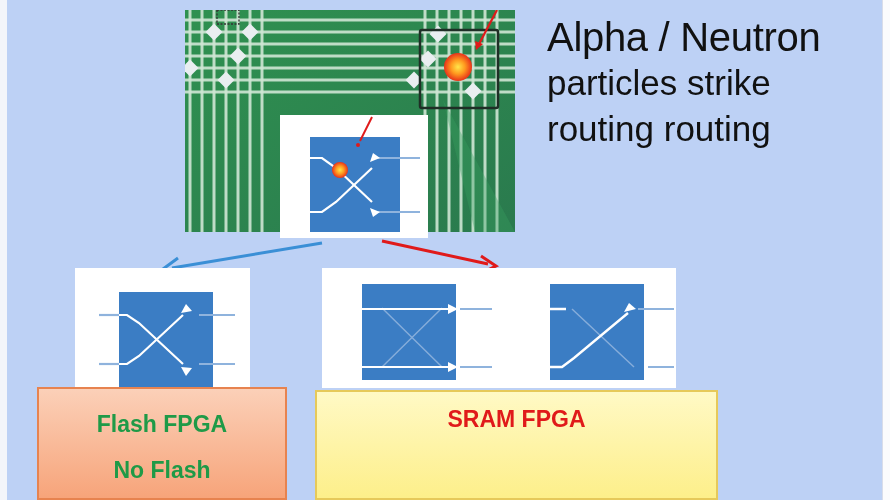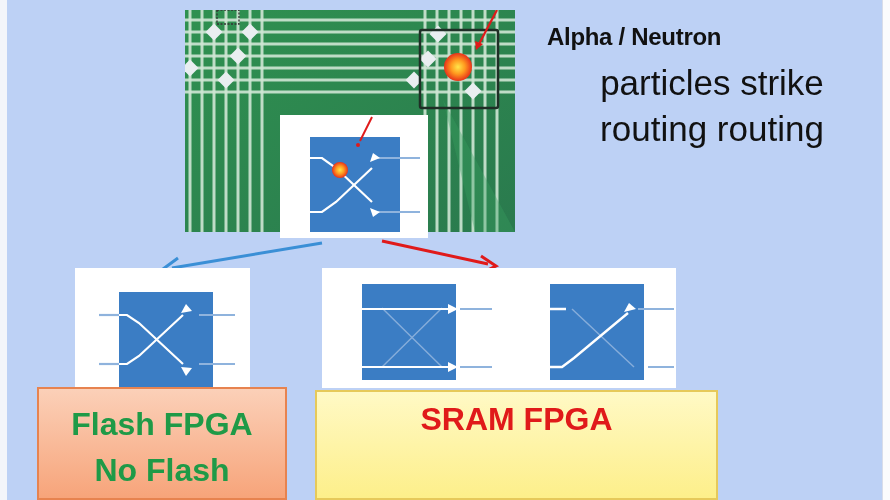--- a/index.html
+++ b/index.html
@@ -2,26 +2,26 @@
 <html><head>
 <meta charset="utf-8">
 <style>
   html, body { margin:0; padding:0; }
   body { width:890px; height:500px; overflow:hidden; position:relative; background:#bdd1f5; font-family:"Liberation Sans", "DejaVu Sans", sans-serif; }
   .edge-left { position:absolute; left:0; top:0; width:7px; height:500px; background:#f3f5fa; }
   .edge-right { position:absolute; left:882px; top:0; width:8px; height:500px; background:#fbfbfd; border-left:1px solid #d8dcea; box-sizing:border-box; }
   .matrix { position:absolute; left:185px; top:10px; width:330px; height:222px; }
   .inset { position:absolute; left:280px; top:115px; width:148px; height:123px; background:#ffffff; }
   .title { position:absolute; left:547px; top:14px; width:330px; color:#111; }
-  .title .bold { font-weight:bold; font-size:24px; line-height:46px; letter-spacing:-0.3px; }
-  .title .line { font-size:35px; line-height:46px;text-align:center; }
+  .title .bold { font-weight:normal; font-size:40px; line-height:46px; letter-spacing:-0.3px; }
+  .title .line { font-size:35px; line-height:46px; }
   .arrows { position:absolute; left:0; top:0; width:890px; height:500px; pointer-events:none; }
   .flash-panel { position:absolute; left:75px; top:268px; width:175px; height:119px; background:#fff; }
   .sram-panel { position:absolute; left:322px; top:268px; width:354px; height:120px; background:#fff; }
-  .label-box { position:absolute; box-sizing:border-box; text-align:center; font-weight:bold; font-size:32px; line-height:46px; }
+  .label-box { position:absolute; box-sizing:border-box; text-align:center; font-weight:bold; font-size:23px; line-height:46px; }
   .flash-label { left:37px; top:387px; width:250px; height:113px; background:linear-gradient(#fbd0b8, #f7a47a); border:2px solid #e7834f; color:#1f9a47; padding-top:12px; }
   .sram-label { left:315px; top:390px; width:403px; height:110px; background:linear-gradient(#fff9c5, #fdef8a); border:2px solid #e6c95a; color:#e01a1a; padding-top:4px; }
   svg { display:block; }
 </style>
 </head>
 <body>
 
 <div class="edge-left"></div>
 <div class="edge-right"></div>
 

